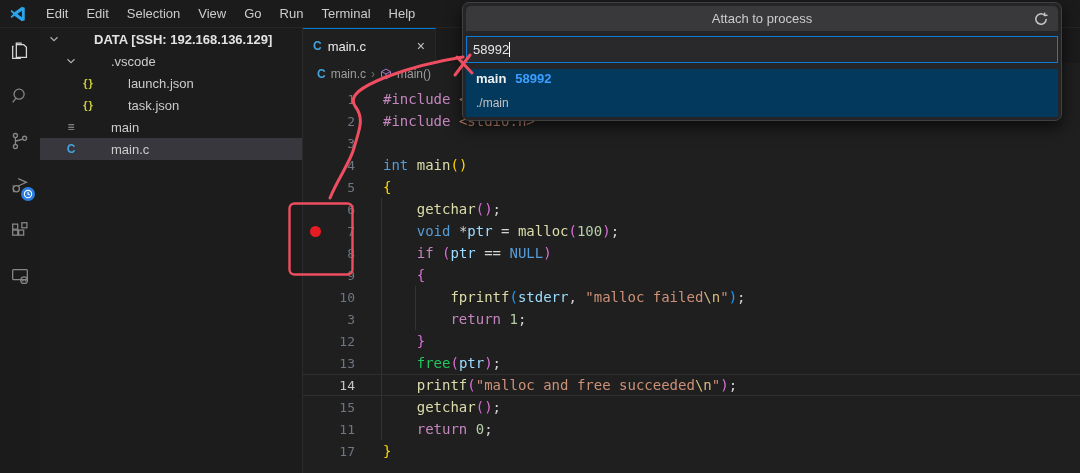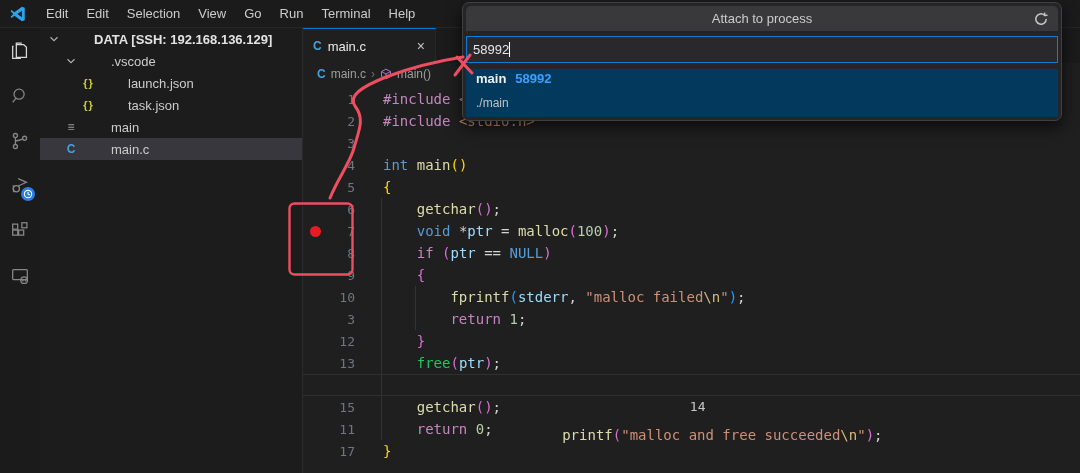--- a/index.html
+++ b/index.html
@@ -46,21 +46,21 @@
   #tab-label { font-size:13px; color:#eaeaea; }
   #tab-close { margin-left:auto; color:#c5c5c5; font-size:14px; line-height:14px; cursor:pointer; }
   #breadcrumbar { position:absolute; left:0; top:35px; width:777px; height:22px;
     display:flex; align-items:center; font-size:12px; color:#9d9d9d; padding-left:14px; gap:5px; }
   .crumb-sep { color:#6d6d6d; font-size:12px; }
   .sym-method { color:#b180d7; font-size:11px; }
   
   #code-area { position:absolute; left:0; top:57px; width:777px; height:388px;
     font-family:"DejaVu Sans Mono", monospace; font-size:14px; padding-top:3px; }
   .code-line { height:22px; display:flex; align-items:center; position:relative; border-top:1px solid transparent; border-bottom:1px solid transparent; }
-  .code-line.current { border-top:1px solid #303031; border-bottom:1px solid #303031;flex-direction:column; }
+  .code-line.current { border-top:1px solid #303031; border-bottom:1px solid #303031; }
   .bp-margin { width:24px; flex:0 0 24px; position:relative; height:22px; }
   .bp-dot { position:absolute; left:7px; top:5.5px; width:11px; height:11px; border-radius:50%; }
   .ln { width:28px; flex:0 0 28px; text-align:right; color:#6e7681; font-size:13px; }
   .code-line.current .ln { color:#c6c6c6; }
   .code { margin-left:28px; white-space:pre; }
   .guide { position:absolute; width:1px; background:#333336; }
   #guide-1 { left:78px; top:113px; height:242px; }
   #guide-2 { left:112px; top:201px; height:44px; }
   
   #quickpick { position:absolute; left:462px; top:2px; width:600px; z-index:40;

